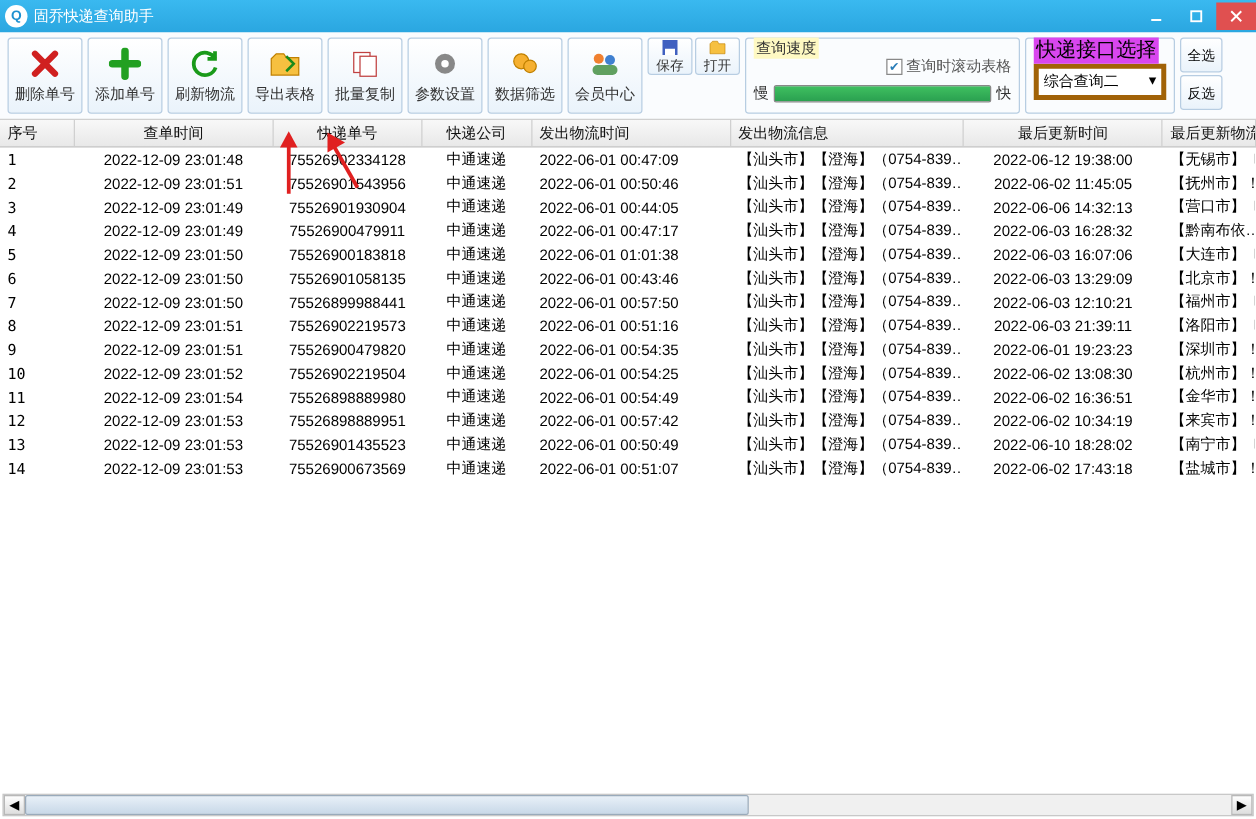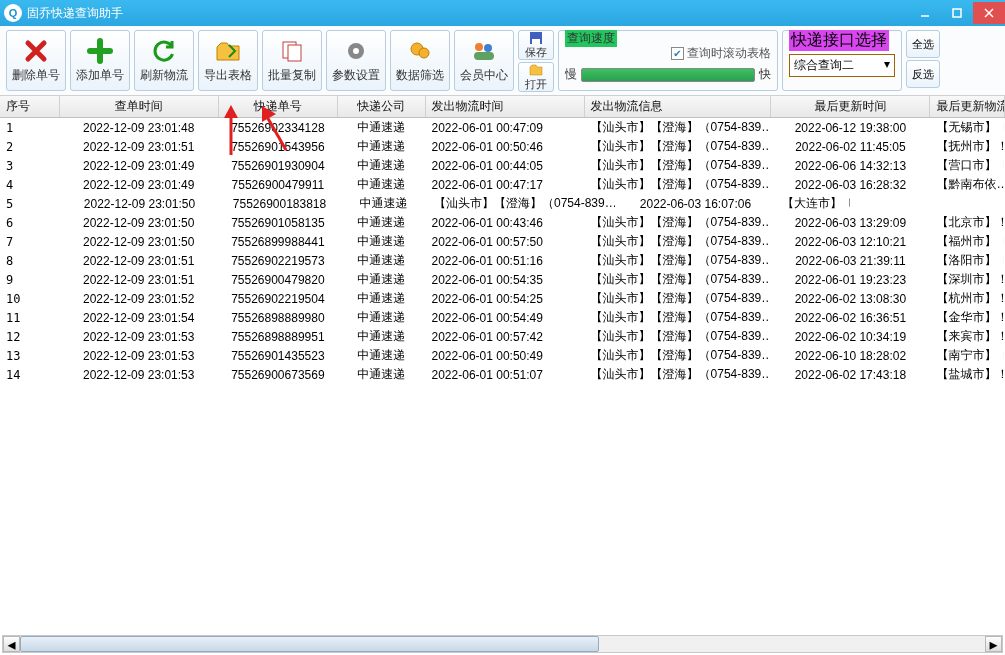--- a/index.html
+++ b/index.html
@@ -11,29 +11,29 @@
   .win-btn { width: 32px; height: 22px; display: flex; align-items: center; justify-content: center; color: #fff; }
   .win-btn.close { background: #e05050; }
   .win-btn svg { stroke: #fff; stroke-width: 1.5; }
 
   .toolbar { display: flex; align-items: stretch; padding: 4px 6px 4px 6px; border-bottom: 1px solid #d0d0d0; height: 70px; background: #fafcfe; gap: 4px; }
   .tb-btn { width: 60px; border: 1px solid #b7cde2; border-radius: 3px; background: linear-gradient(#ffffff,#eaf3fb); display: flex; flex-direction: column; align-items: center; justify-content: center; font-size: 12px; color: #333; padding: 2px 0; }
   .tb-btn.small { width: 36px; }
   .tb-icon { width: 28px; height: 28px; display: flex; align-items: center; justify-content: center; margin-bottom: 2px; }
 
   .speed-box { border: 1px solid #b7cde2; border-radius: 3px; padding: 2px 6px; width: 220px; font-size: 12px; color: #333; position: relative; }
-  .speed-box .title { position: absolute; top: -1px; left: 6px; font-size: 12px; background: #22c55e; padding: 0 2px; }
+  .speed-box .title { position: absolute; top: -1px; left: 6px; font-size: 12px; background: #fef9c3; padding: 0 2px; }
   .speed-inner { display: flex; flex-direction: column; gap: 4px; margin-top: 12px; }
   .scroll-check { display: flex; align-items: center; gap: 3px; font-size: 12px; color: #555; justify-content: flex-end; }
   .chk { width: 13px; height: 13px; border: 1px solid #888; background: #fff; display: inline-flex; align-items: center; justify-content: center; font-size: 10px; color: #2a7db8; }
   .slider-row { display: flex; align-items: center; gap: 4px; }
   .slider { flex: 1; height: 14px; background: linear-gradient(#3fc060,#2aa050); border: 1px solid #888; border-radius: 2px; position: relative; }
   .interface-box { border: 1px solid #b7cde2; border-radius: 3px; padding: 2px 6px; width: 120px; font-size: 12px; position: relative; display: flex; flex-direction: column; justify-content: center; }
   .interface-box .title { position: absolute; top: -1px; left: 6px; font-size: 16px; background: #d946ef; padding: 0 2px; }
-  .select-like { border: 1px solid #a16207; background: #fff; font-size: 12px; padding: 2px 4px; display: flex; align-items: flex-start; justify-content: space-between; margin-top: 10px; }
+  .select-like { border: 4px solid #a16207; background: #fff; font-size: 12px; padding: 2px 4px; display: flex; align-items: flex-start; justify-content: space-between; margin-top: 10px; }
   .side-btns { display: flex; flex-direction: column; gap: 2px; }
   .side-btn { border: 1px solid #b7cde2; border-radius: 3px; background: linear-gradient(#ffffff,#eaf3fb); font-size: 11px; width: 34px; height: 28px; display: flex; align-items: center; justify-content: center; }
 
   .table-area { position: relative; height: 530px; overflow: hidden; }
   .header-row { display: flex; background: linear-gradient(#f8f8f8,#e8e8e8); border-bottom: 1px solid #c0c0c0; font-size: 12px; color: #111; height: 22px; }
   .header-row > div, .data-row > div { border-right: 1px solid #d0d0d0; display: flex; align-items: center; padding: 0 6px; overflow: hidden; white-space: nowrap; }
   .col-idx  { width: 60px; justify-content: flex-start; padding-left: 14px; }
   .col-time { width: 160px; justify-content: center; text-align: right; }
   .col-num  { width: 120px; justify-content: center; }
   .col-comp { width: 88px; justify-content: center; }
@@ -144,21 +144,21 @@
   <div class="tb-btn">
     <span class="tb-icon">
         <svg width="26" height="24">
           <circle cx="8" cy="8" r="4" fill="#f08030"></circle>
           <circle cx="17" cy="9" r="4" fill="#4080d0"></circle>
           <rect x="3" y="13" width="20" height="8" rx="4" fill="#60a060"></rect>
         </svg>
       </span>
     <span>会员中心</span>
   </div>
-  <div style="display:flex;flex-direction:column;gap:2px">
+  <div style="display:flex;flex-direction:row;gap:2px">
     <div class="tb-btn small" style="height:30px">
       <span class="tb-icon" style="width:14px;height:14px;margin:0">
           <svg width="14" height="14">
             <rect x="1" y="1" width="12" height="12" fill="#4060c0"></rect>
             <rect x="3" y="8" width="8" height="5" fill="#fff"></rect>
           </svg>
         </span>
       <span style="font-size:11px">保存</span>
     </div>
     <div class="tb-btn small" style="height:30px">
@@ -270,20 +270,21 @@
         <div class="col-otime">2022-06-01 00:47:17</div>
         <div class="col-oinfo">【汕头市】【澄海】（0754-839…</div>
         <div class="col-utime">2022-06-03 16:28:32</div>
         <div class="col-uinfo">【黔南布依…</div>
       </div>
       <div class="data-row">
         <div class="col-idx">5</div>
         <div class="col-time">2022-12-09 23:01:50</div>
         <div class="col-num">75526900183818</div>
         <div class="col-comp">中通速递</div>
+        <div class="col-otime">2022-06-01 01:01:38</div>
         <div class="col-oinfo">【汕头市】【澄海】（0754-839…</div>
         <div class="col-utime">2022-06-03 16:07:06</div>
         <div class="col-uinfo">【大连市】〔</div>
       </div>
       <div class="data-row">
         <div class="col-idx">6</div>
         <div class="col-time">2022-12-09 23:01:50</div>
         <div class="col-num">75526901058135</div>
         <div class="col-comp">中通速递</div>
         <div class="col-otime">2022-06-01 00:43:46</div>

